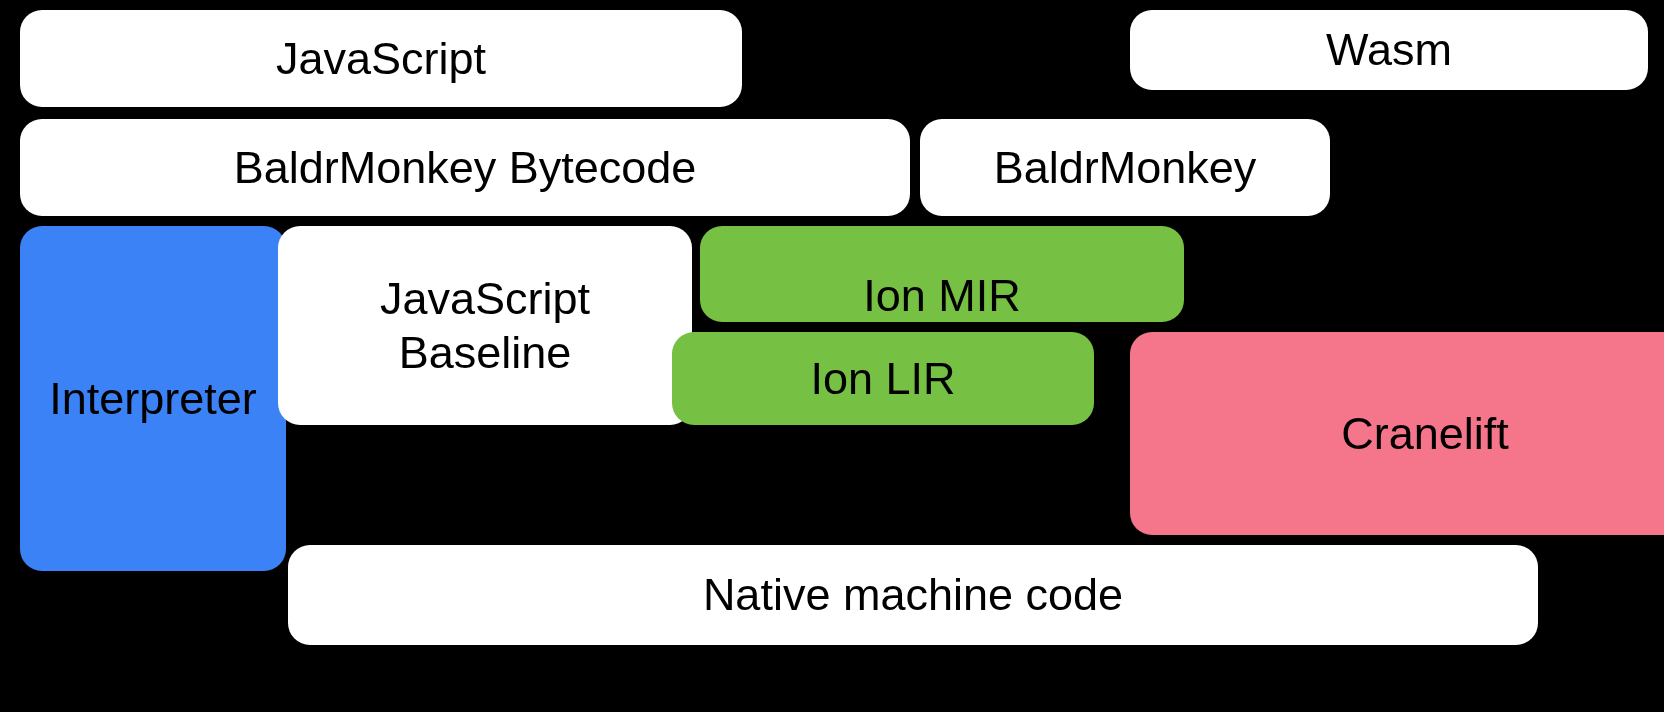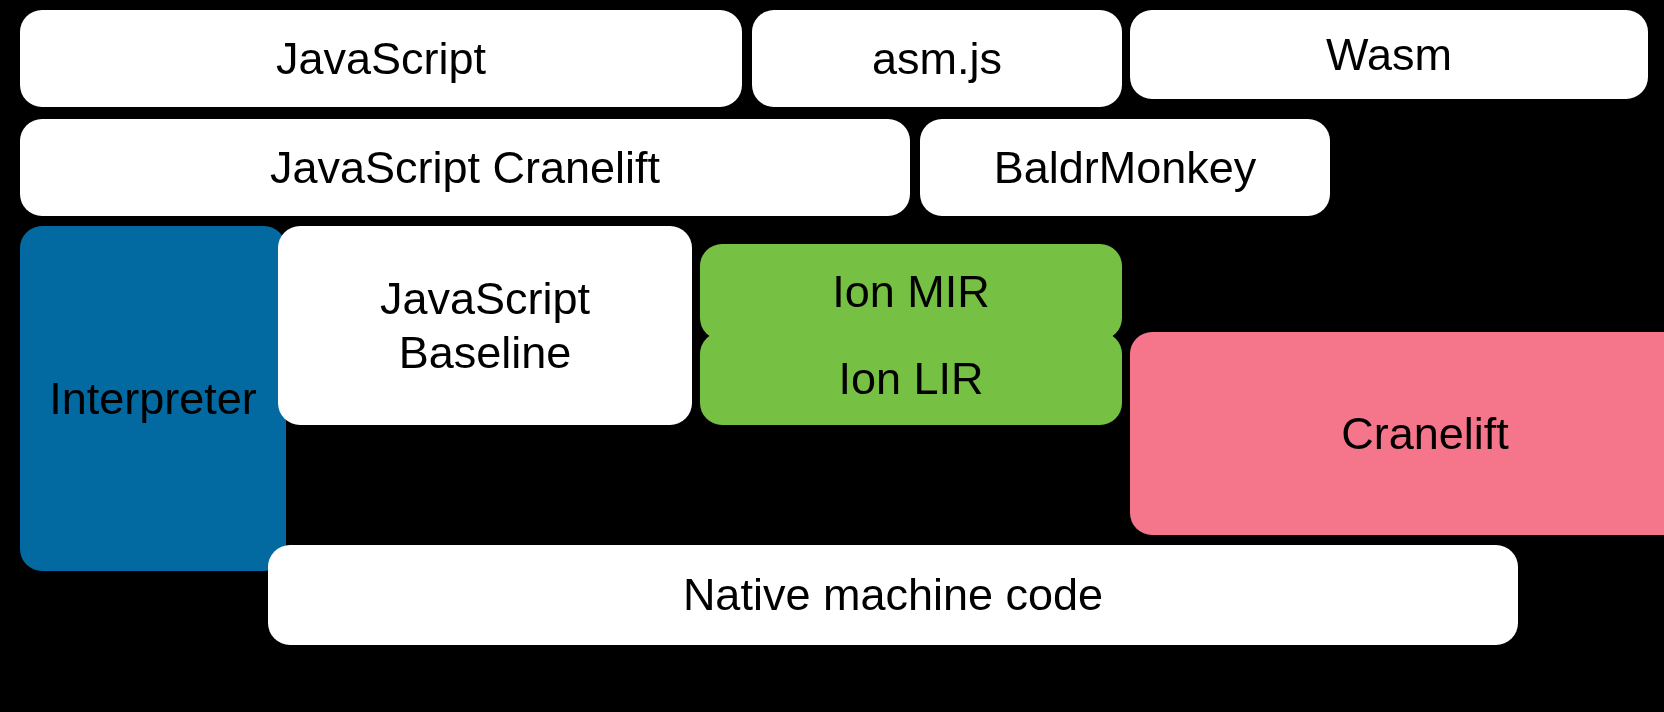--- a/index.html
+++ b/index.html
@@ -32,71 +32,68 @@
     user-select: none;
   }
   .box-label {
     display: block;
     padding: 0 10px;
     white-space: pre-line;
   }
 
   
   .fill-white  { background: #ffffff; }
-  .fill-grey   { background: #0369a1; }
+  .fill-grey   { background: #3b82f6; }
   .fill-green  { background: #76c043; }
   .fill-pink   { background: #f5758a; }
 
   
   .fs-lg { font-size: 45px; }
 </style>
 </head>
 <body>
 
 <div id="diagram">
 
   <div class="box fill-white fs-lg" style="left:20px; top:10px; width:722px; height:97px;">
     <span class="box-label">JavaScript</span>
   </div>
 
-  <div class="box fill-white fs-lg" style="left:752px; top:10px; width:370px; height:97px;">
-    <span class="box-label">asm.js</span>
-  </div>
 
-  <div class="box fill-white fs-lg" style="left:1130px; top:10px; width:518px; height:89px;">
+  <div class="box fill-white fs-lg" style="left:1130px; top:10px; width:518px; height:80px;">
     <span class="box-label">Wasm</span>
   </div>
 
   <div class="box fill-white fs-lg" style="left:20px; top:119px; width:890px; height:97px;">
-    <span class="box-label">JavaScript Cranelift</span>
+    <span class="box-label">BaldrMonkey Bytecode</span>
   </div>
 
   <div class="box fill-white fs-lg" style="left:920px; top:119px; width:410px; height:97px;justify-content:center;">
     <span class="box-label">BaldrMonkey</span>
   </div>
 
   <div class="box fill-grey fs-lg" style="left:20px; top:226px; width:266px; height:345px;">
     <span class="box-label">Interpreter</span>
   </div>
 
   <div class="box fill-white fs-lg" style="left:278px; top:226px; width:414px; height:199px;">
     <span class="box-label">JavaScript
 Baseline</span>
   </div>
 
-  <div class="box fill-green fs-lg" style="left:700px; top:244px; width:422px; height:96px;">
+  <div class="box fill-green fs-lg" style="left:700px; top:226px; width:484px; height:96px;align-items:flex-end;">
     <span class="box-label">Ion MIR</span>
   </div>
 
-  <div class="box fill-green fs-lg" style="left:700px; top:332px; width:422px; height:93px;">
+  <div class="box fill-green fs-lg" style="left:672px; top:332px; width:422px; height:93px;">
     <span class="box-label">Ion LIR</span>
   </div>
 
   <div class="box fill-pink fs-lg" style="left:1130px; top:332px; width:590px; height:203px;">
     <span class="box-label">Cranelift</span>
   </div>
 
 
-  <div class="box fill-white fs-lg" style="left:268px; top:545px; width:1250px; height:100px;justify-content:center;">
+  <div class="box fill-white fs-lg" style="left:288px; top:545px; width:1250px; height:100px;justify-content:center;">
     <span class="box-label">Native machine code</span>
   </div>
 
 </div>
 
 </body></html>

